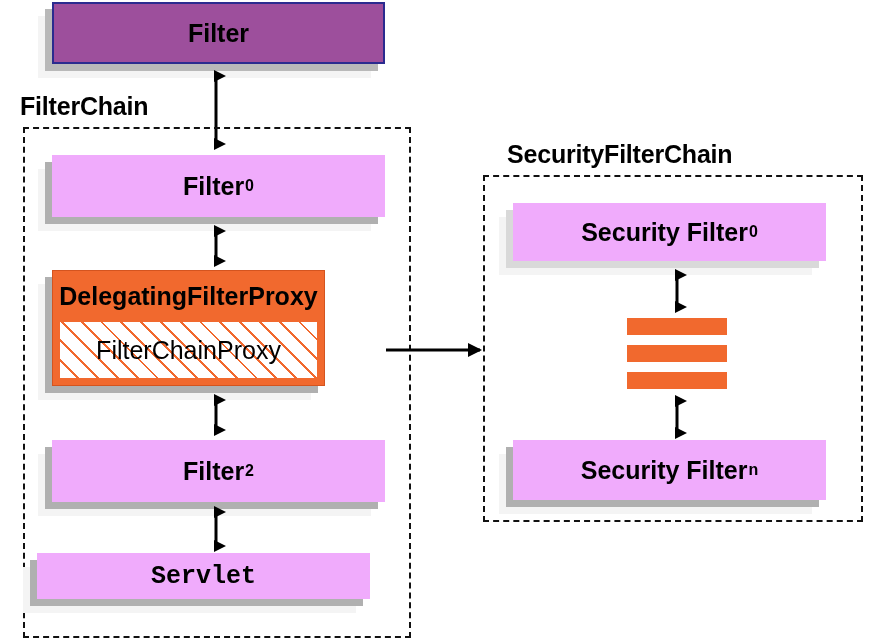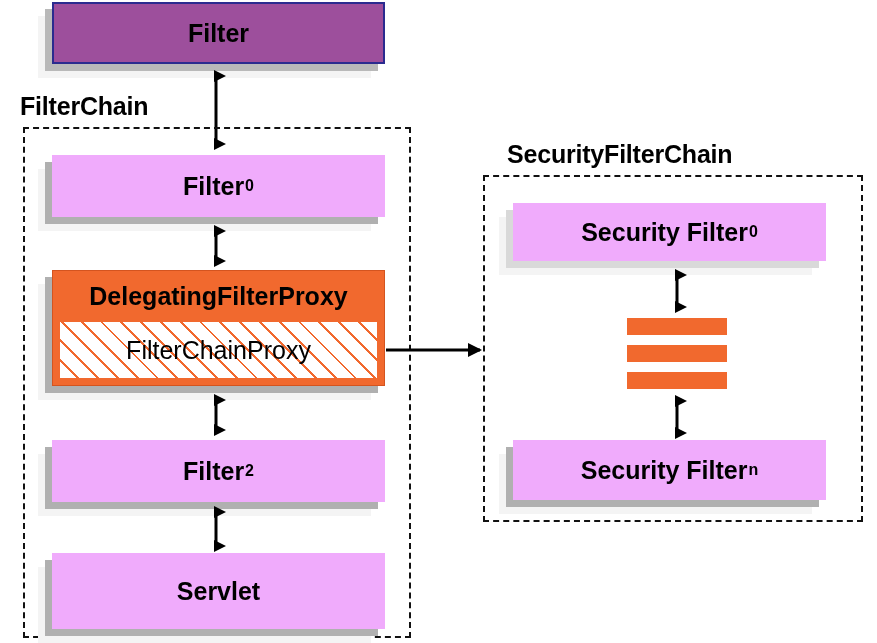--- a/index.html
+++ b/index.html
@@ -186,21 +186,21 @@
     <div class="face">
       <span>Filter</span>
         <span class="sub">0</span>
     </div>
   </div>
 
   <svg class="arrow-svg" style="left:204px; top:219px;" width="24" height="54">
     <line x1="12" y1="12" x2="12" y2="42" stroke="#000000" stroke-width="3" marker-start="url(#ah-up)" marker-end="url(#ah-dn)"></line>
   </svg>
 
-  <div class="stack" style="left:52px; top:270px; width:333px; height:116px;">
+  <div class="stack" style="left:52px; top:270px; width:273px; height:116px;">
     <div class="sh-far"></div>
     <div class="sh-near"></div>
     <div class="dfp-face">
       <div class="dfp-title">DelegatingFilterProxy</div>
       <div class="fcp-inner">
         <span class="fcp-label">FilterChainProxy</span>
       </div>
     </div>
   </div>
 
@@ -214,21 +214,21 @@
     <div class="face">
       <span>Filter</span>
         <span class="sub">2</span>
     </div>
   </div>
 
   <svg class="arrow-svg" style="left:204px; top:500px;" width="24" height="58">
     <line x1="12" y1="12" x2="12" y2="46" stroke="#000000" stroke-width="3" marker-start="url(#ah-up)" marker-end="url(#ah-dn)"></line>
   </svg>
 
-  <div class="stack" style="left:52px; top:553px; width:333px; height:76px;">
+  <div class="stack" style="left:37px; top:553px; width:333px; height:46px;font-family:Liberation Mono, monospace;">
     <div class="sh-far"></div>
     <div class="sh-near"></div>
     <div class="face">
       <span>Servlet</span>
     </div>
   </div>
 
   <svg class="arrow-svg" style="left:386px; top:338px;" width="110" height="24">
     <line x1="0" y1="12" x2="94" y2="12" stroke="#000000" stroke-width="3" marker-end="url(#ah-rt)"></line>
   </svg>

